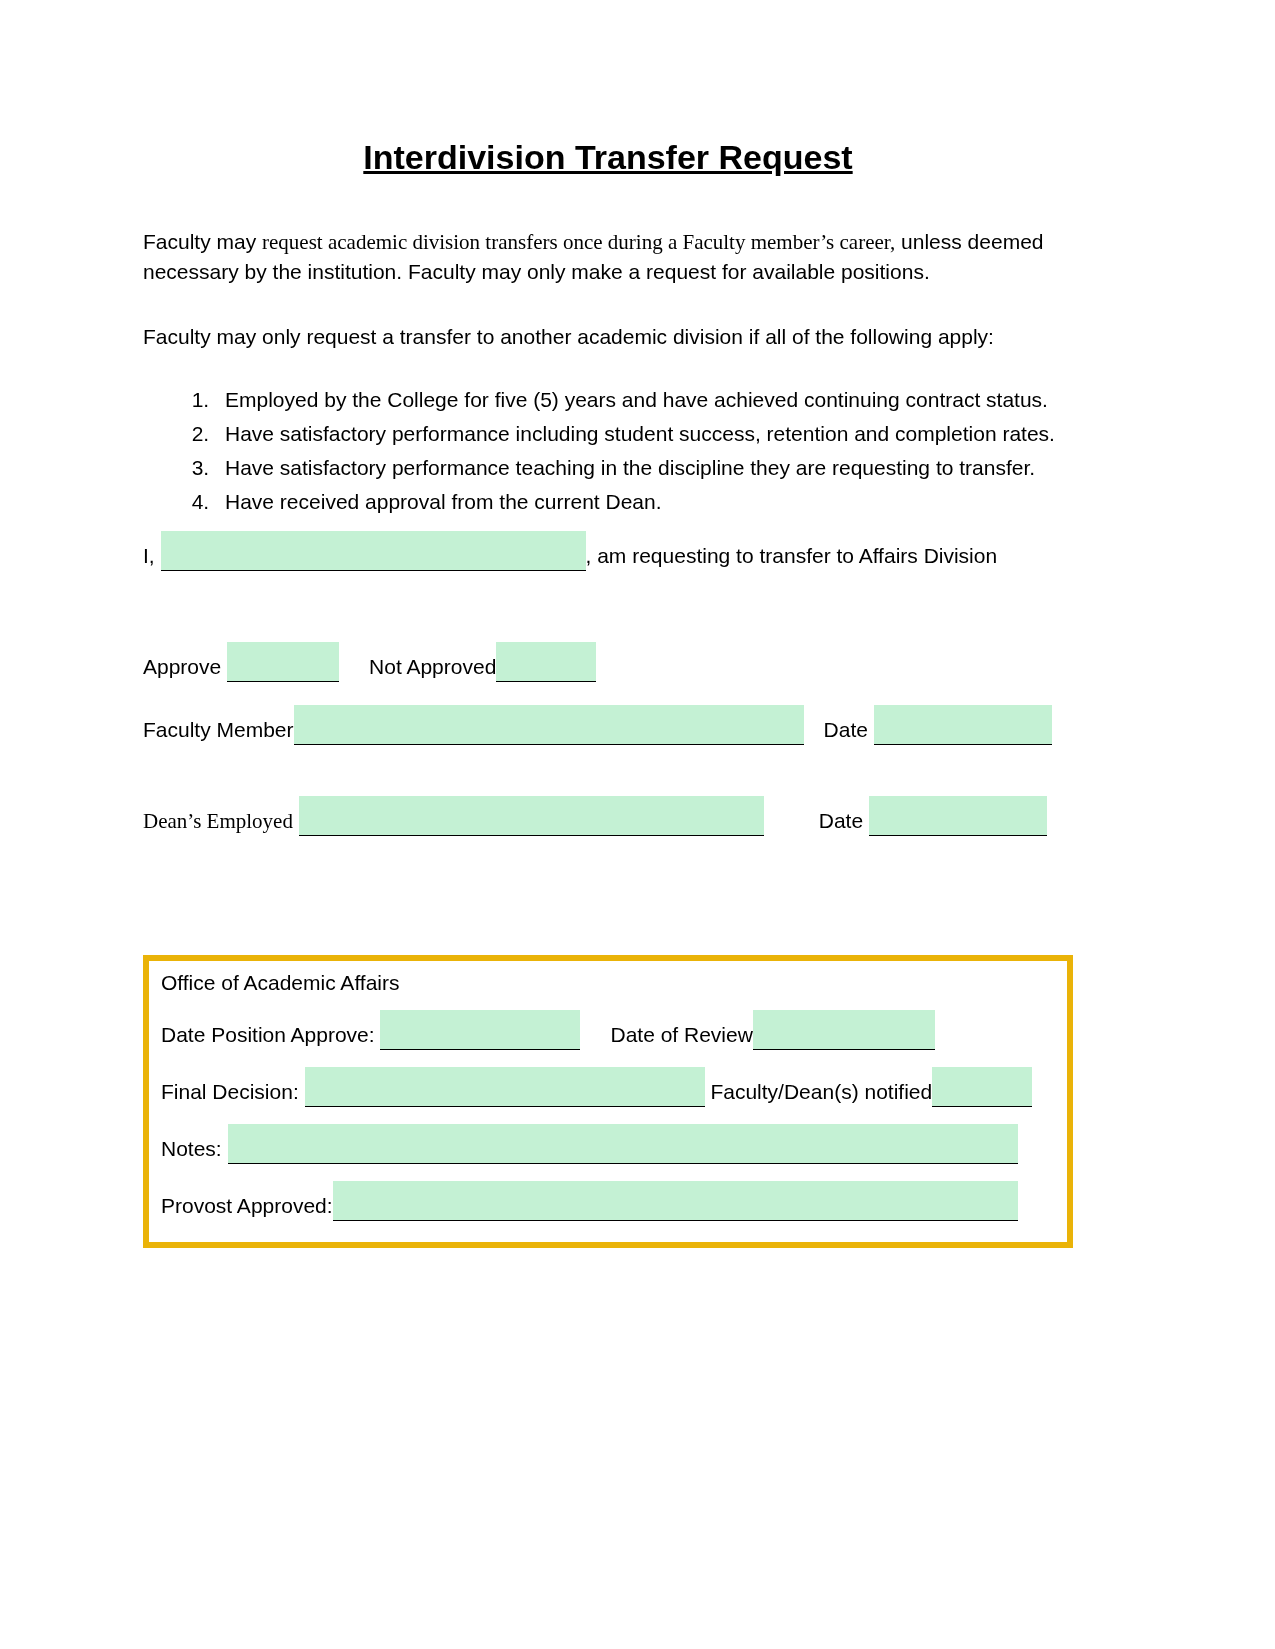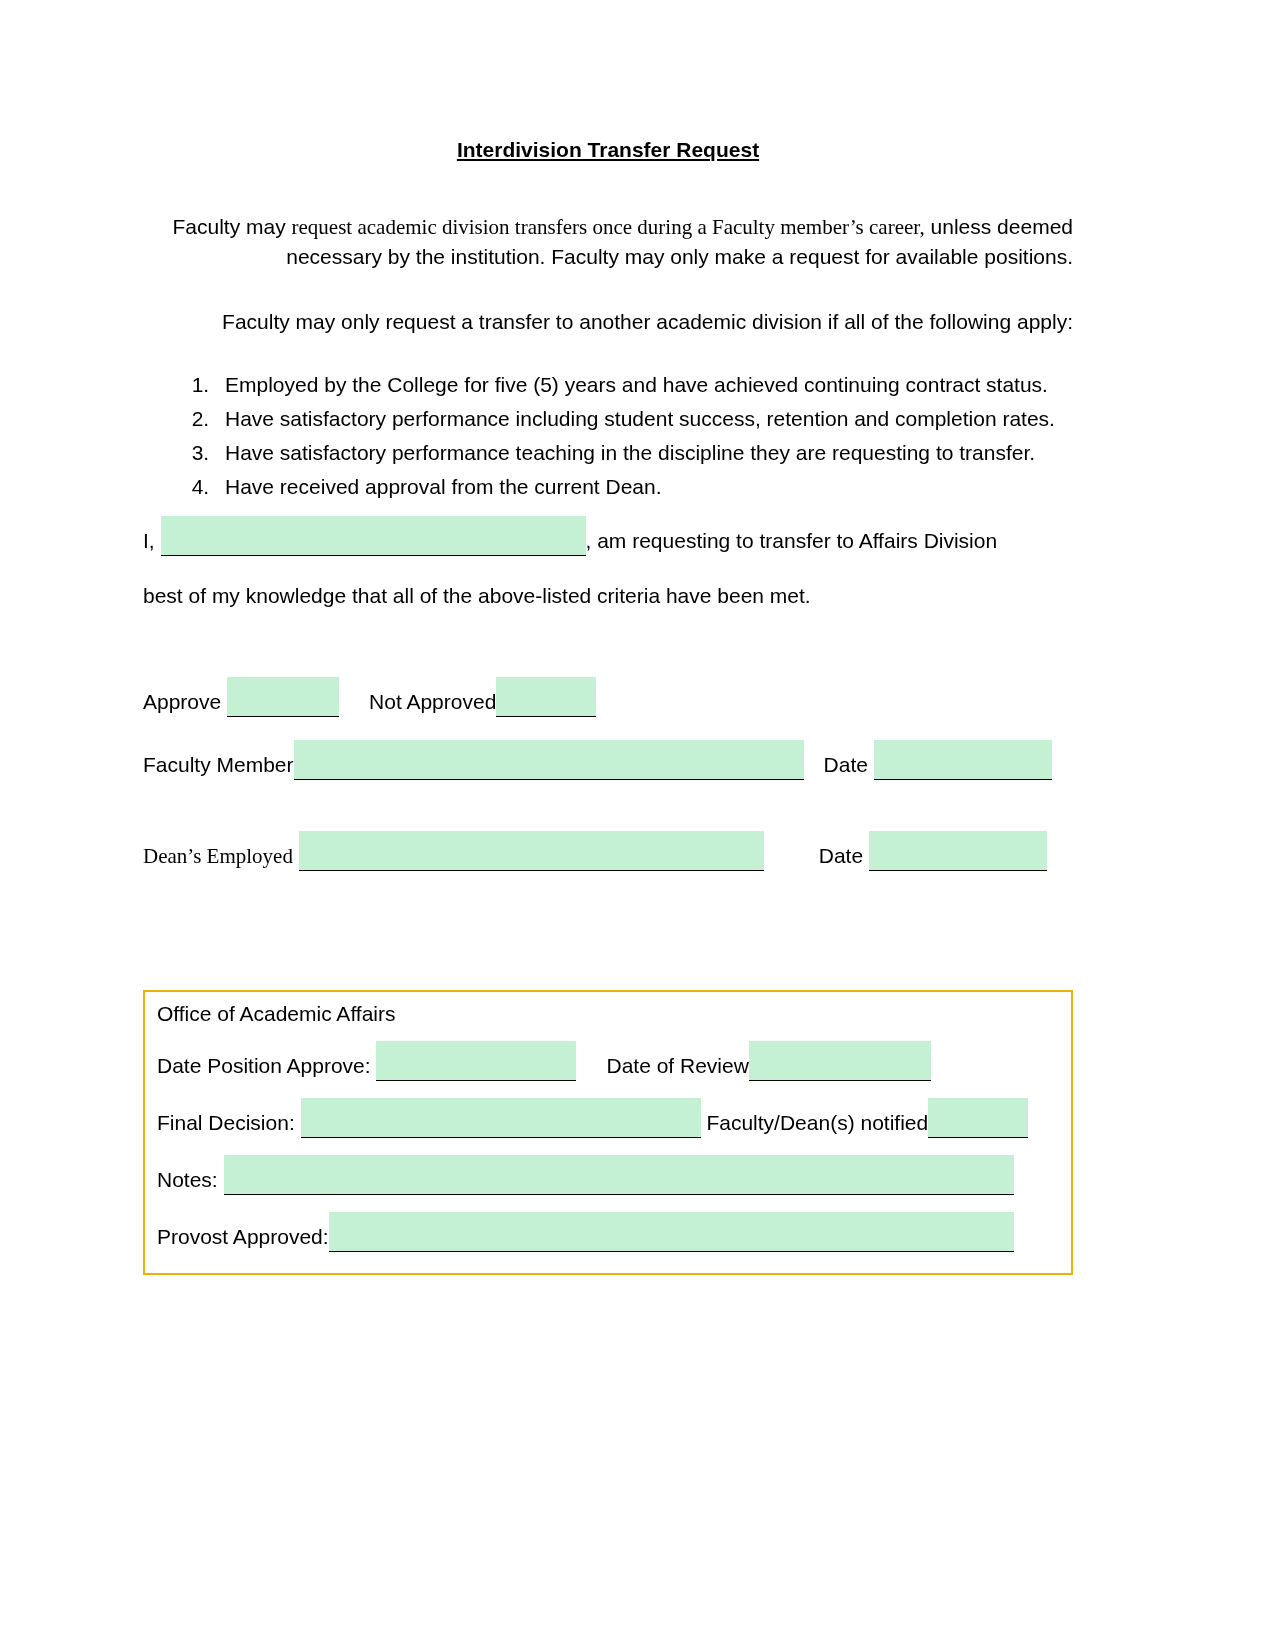--- a/index.html
+++ b/index.html
@@ -9,27 +9,27 @@
     width: 1275px;
     height: 1649px;
     background: #ffffff;
     color: #000000;
     font-family: "Liberation Sans", sans-serif;
     font-size: 21px;
     padding: 138px 202px 0 143px;
   }
   .serif { font-family: "Liberation Serif", serif; }
   .title {
-    font-size: 21px;
+    font-size: 34px;
     font-weight: bold;
     text-decoration: underline;
     text-align: center;
     margin: 0 0 50px 0;
   }
-  .para { margin: 0 0 34px 0; line-height: 1.45; text-align: right; }
+  .para { margin: 0 0 34px 0; line-height: 1.45; }
   ol.criteria { margin: 0 0 14px 0; padding: 0 0 0 72px; }
   ol.criteria li { margin: 0 0 5px 0; padding-left: 10px; line-height: 1.38; }
 
   .field {
     display: inline-block;
     height: 40px;
     background: #c4f1d4;
     border-bottom: 1.6px solid #000;
     vertical-align: -8px;
   }
@@ -54,21 +54,21 @@
   .sig-section { margin-top: 66px; }
   .sig-row { margin-bottom: 16px; line-height: 44px; white-space: nowrap; }
   .sig-row.dean { margin-top: 44px; }
   .gap-sm { margin-left: 20px; }
   .gap-md { margin-left: 30px; }
   .gap-lg { margin-left: 55px; }
 
   .office-box {
     margin-top: 112px;
     width: 930px;
-    border: 2px solid #eab308;
+    border: 6px solid #eab308;
     padding: 8px 23px 14px 12px;
   }
   .office-heading { margin: 0 0 14px 0; line-height: 1.3; }
   .office-row { margin-bottom: 10px; line-height: 44px; white-space: nowrap; }
   .office-row:last-child { margin-bottom: 0; }
 </style>
 </head>
 <body>
 
 <div class="page">
@@ -81,21 +81,20 @@
 
   <ol class="criteria">
     <li>Employed by the College for five (5) years and have achieved continuing contract status.</li>
     <li>Have satisfactory performance including student success, retention and completion rates.</li>
     <li>Have satisfactory performance teaching in the discipline they are requesting to transfer.</li>
     <li>Have received approval from the current Dean.</li>
   </ol>
 
   <div class="statement">
     <div class="stmt-line"><span>I,</span> <span class="field w425"></span><span>, am requesting to transfer to Affairs Division</span></div>
-    <div class="stmt-line plain">best of my knowledge that all of the above-listed criteria have been met.</div>
   </div>
 
   <div class="sig-section">
     <div class="sig-row"><span>Approve</span> <span class="field w112"></span><span class="gap-md">Not Approved</span><span class="field w100"></span></div>
 
     <div class="sig-row"><span>Faculty Member</span><span class="field w510"></span><span class="gap-sm">Date</span> <span class="field w178"></span></div>
 
     <div class="sig-row dean"><span class="serif">Dean’s Employed</span> <span class="field w465"></span><span class="gap-lg">Date</span> <span class="field w178"></span></div>
   </div>
 

